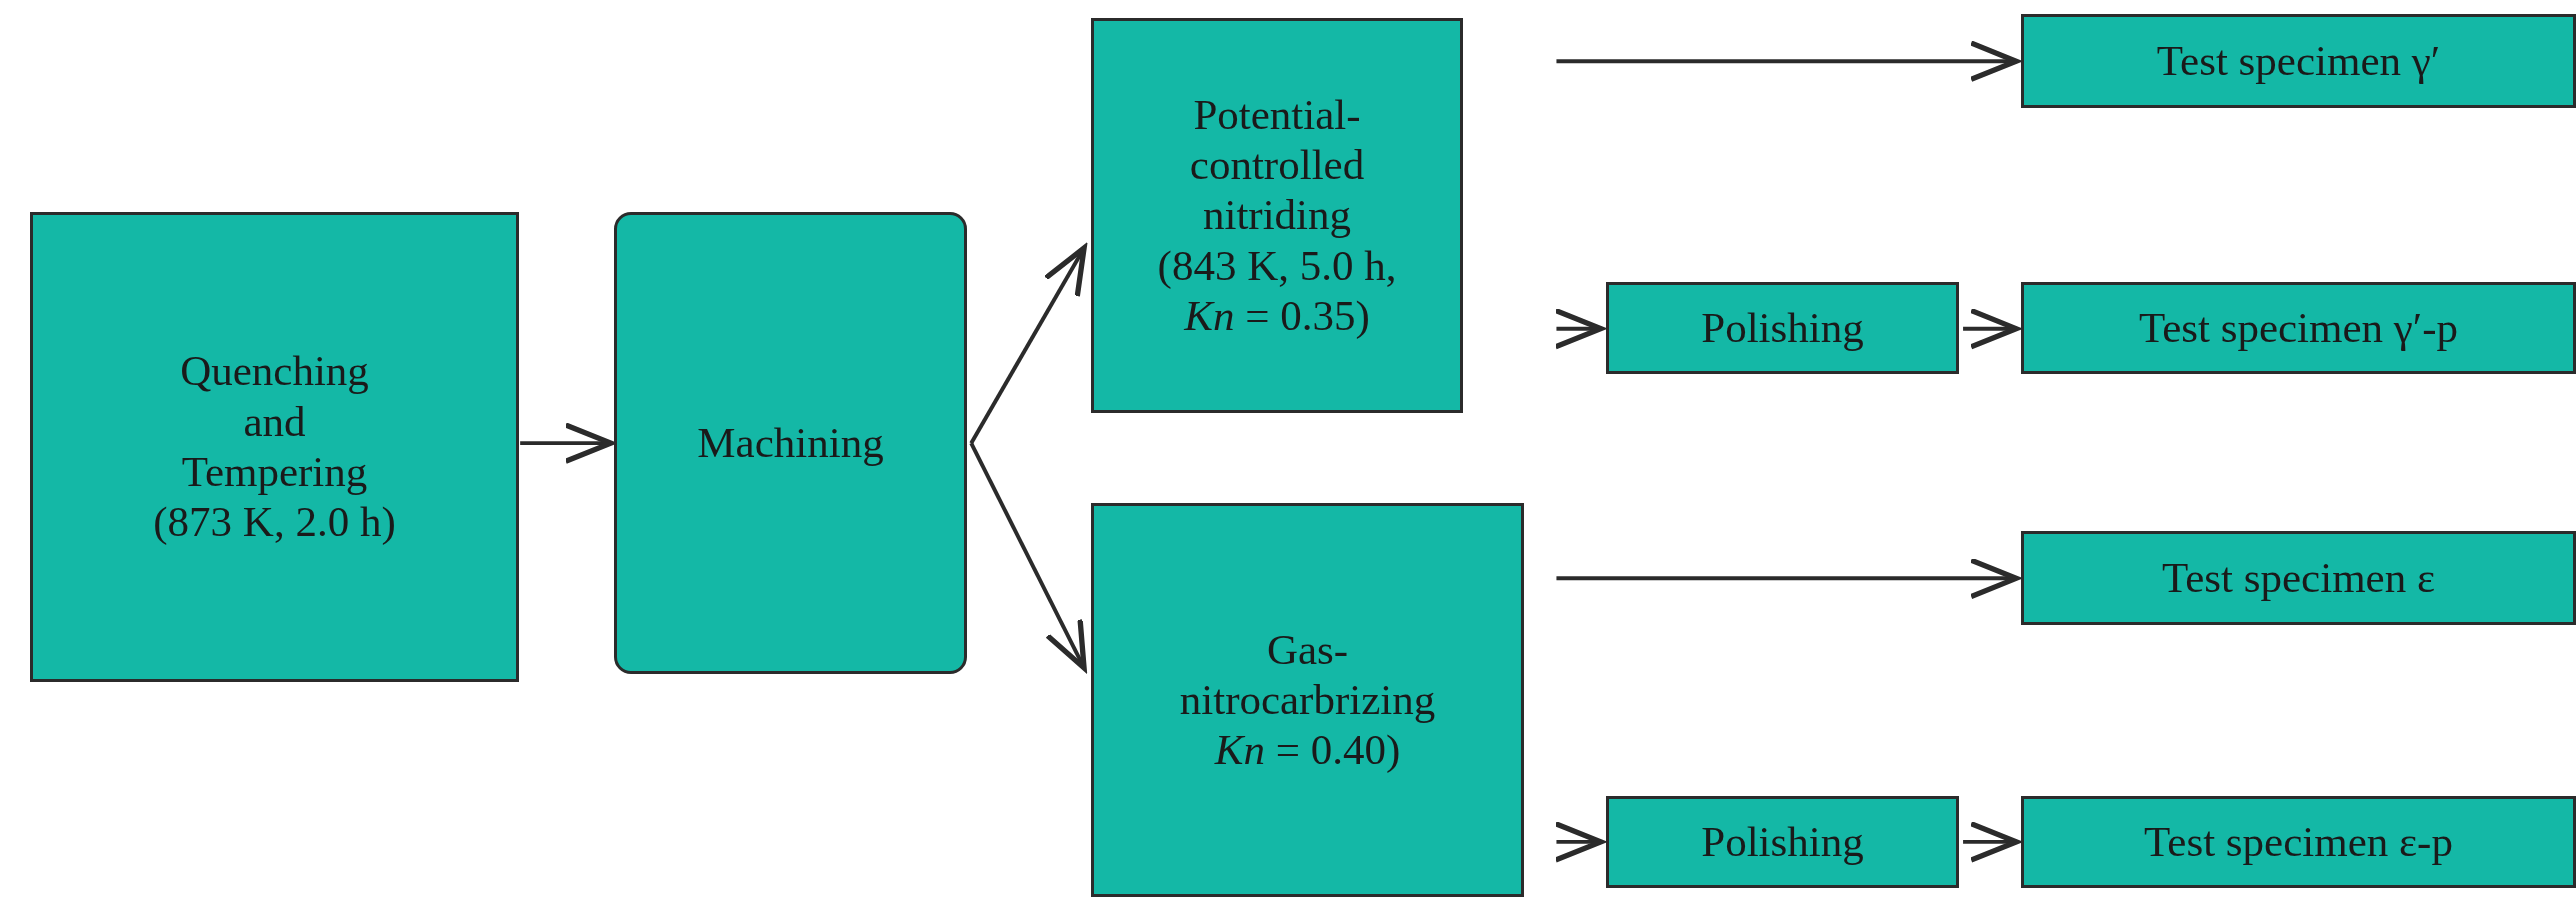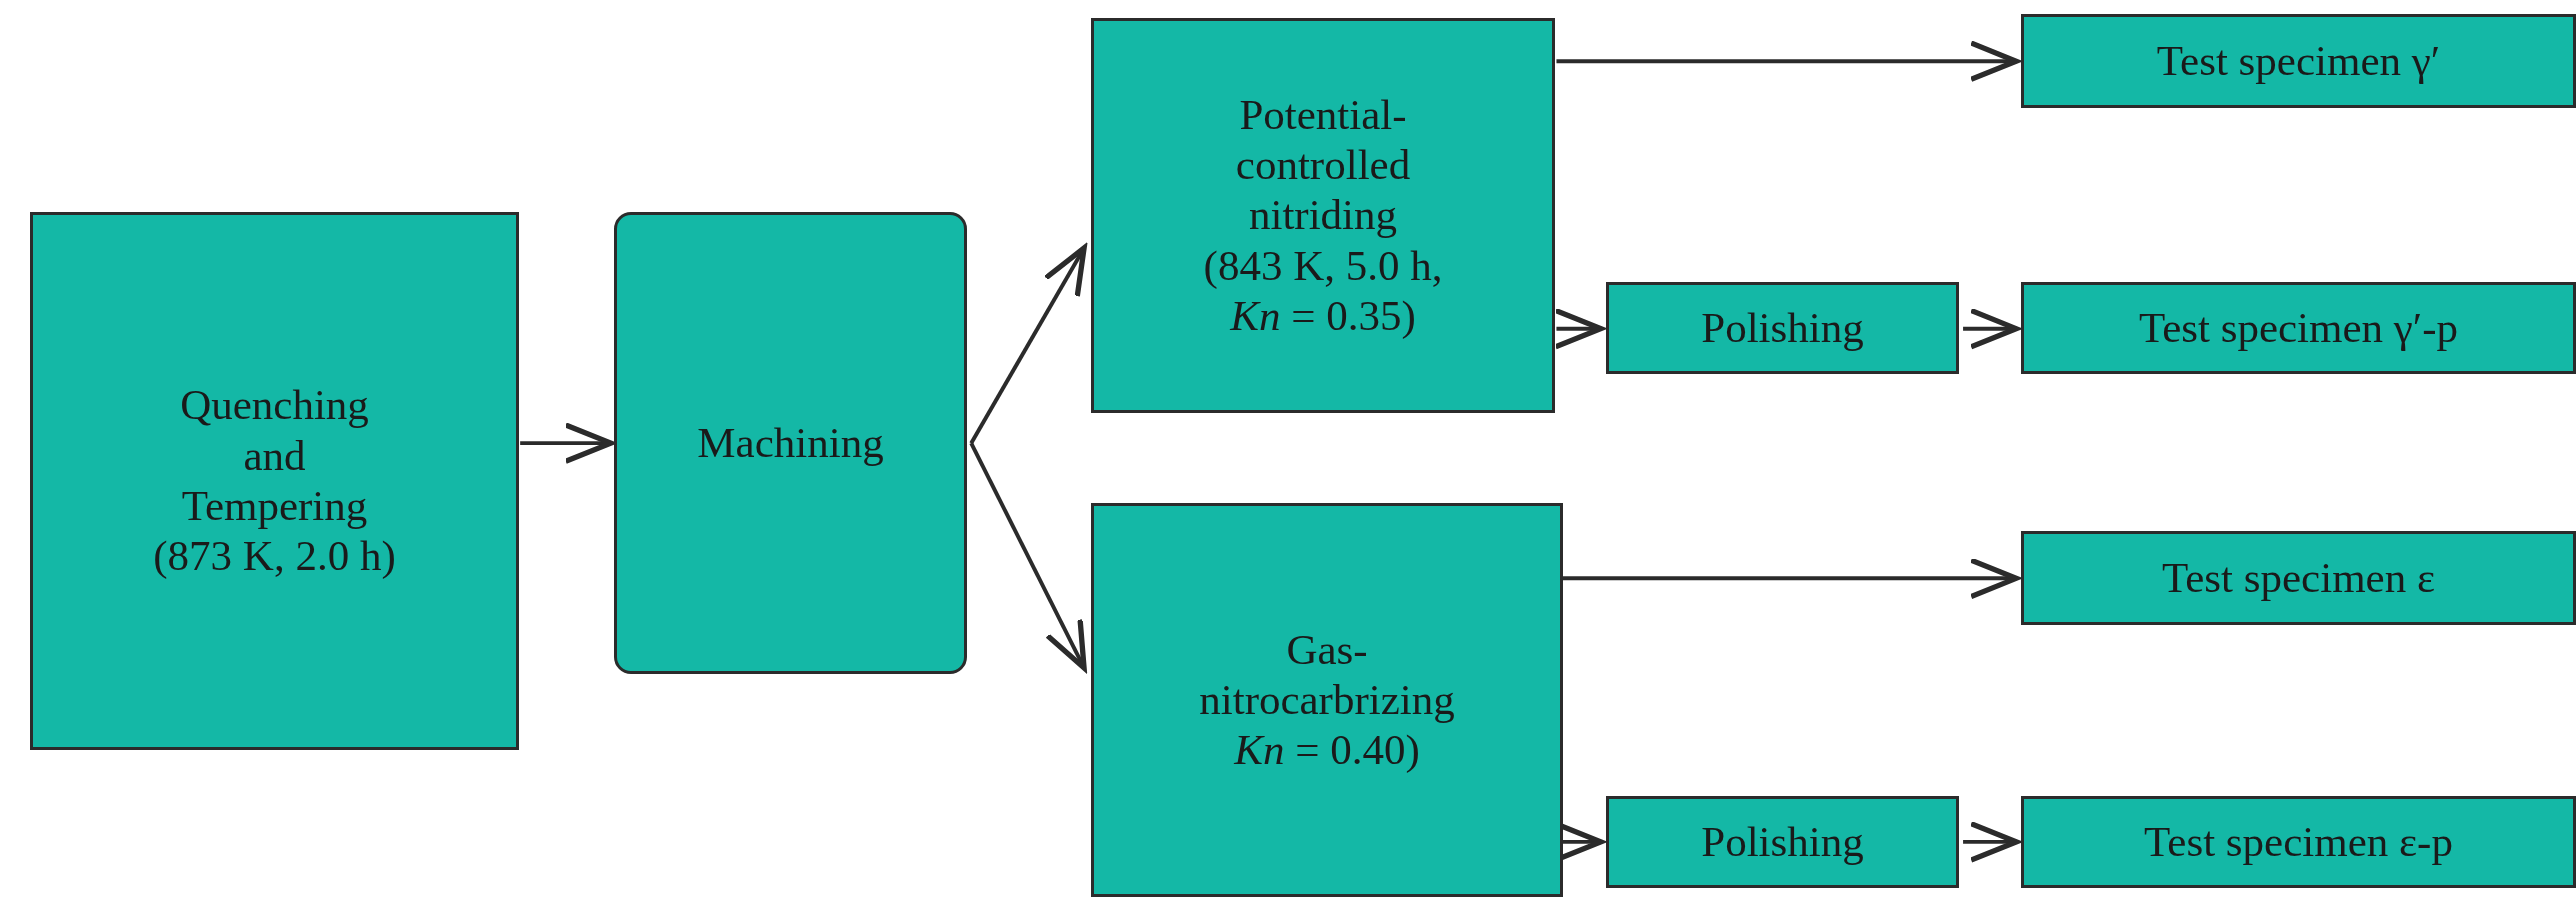--- a/index.html
+++ b/index.html
@@ -38,24 +38,24 @@
   }
   .node .ln {
     display: block;
     white-space: nowrap;
   }
   .kn {
     font-style: italic;
   }
 
   
-  #node-quenching   { left: 30px;   top: 212px; width: 489px;  height: 538px; }
+  #node-quenching   { left: 30px;   top: 212px; width: 489px;  height: 470px; }
   #node-machining   { left: 614px;  top: 212px; width: 353px;  height: 462px; border-radius: 17px; }
-  #node-nitriding   { left: 1091px; top: 18px;  width: 464px;  height: 395px; }
-  #node-gas         { left: 1091px; top: 503px; width: 472px;  height: 394px; }
+  #node-nitriding   { left: 1091px; top: 18px;  width: 372px;  height: 395px; }
+  #node-gas         { left: 1091px; top: 503px; width: 433px;  height: 394px; }
   #node-polishing-1 { left: 1606px; top: 282px; width: 353px;  height: 92px;  }
   #node-polishing-2 { left: 1606px; top: 796px; width: 353px;  height: 92px;  }
   #node-spec-gp     { left: 2021px; top: 14px;  width: 555px;  height: 94px;  }
   #node-spec-gpp    { left: 2021px; top: 282px; width: 555px;  height: 92px;  }
   #node-spec-e      { left: 2021px; top: 531px; width: 555px;  height: 94px;  }
   #node-spec-ep     { left: 2021px; top: 796px; width: 555px;  height: 92px;  }
 
   
   #connectors {
     position: absolute;

